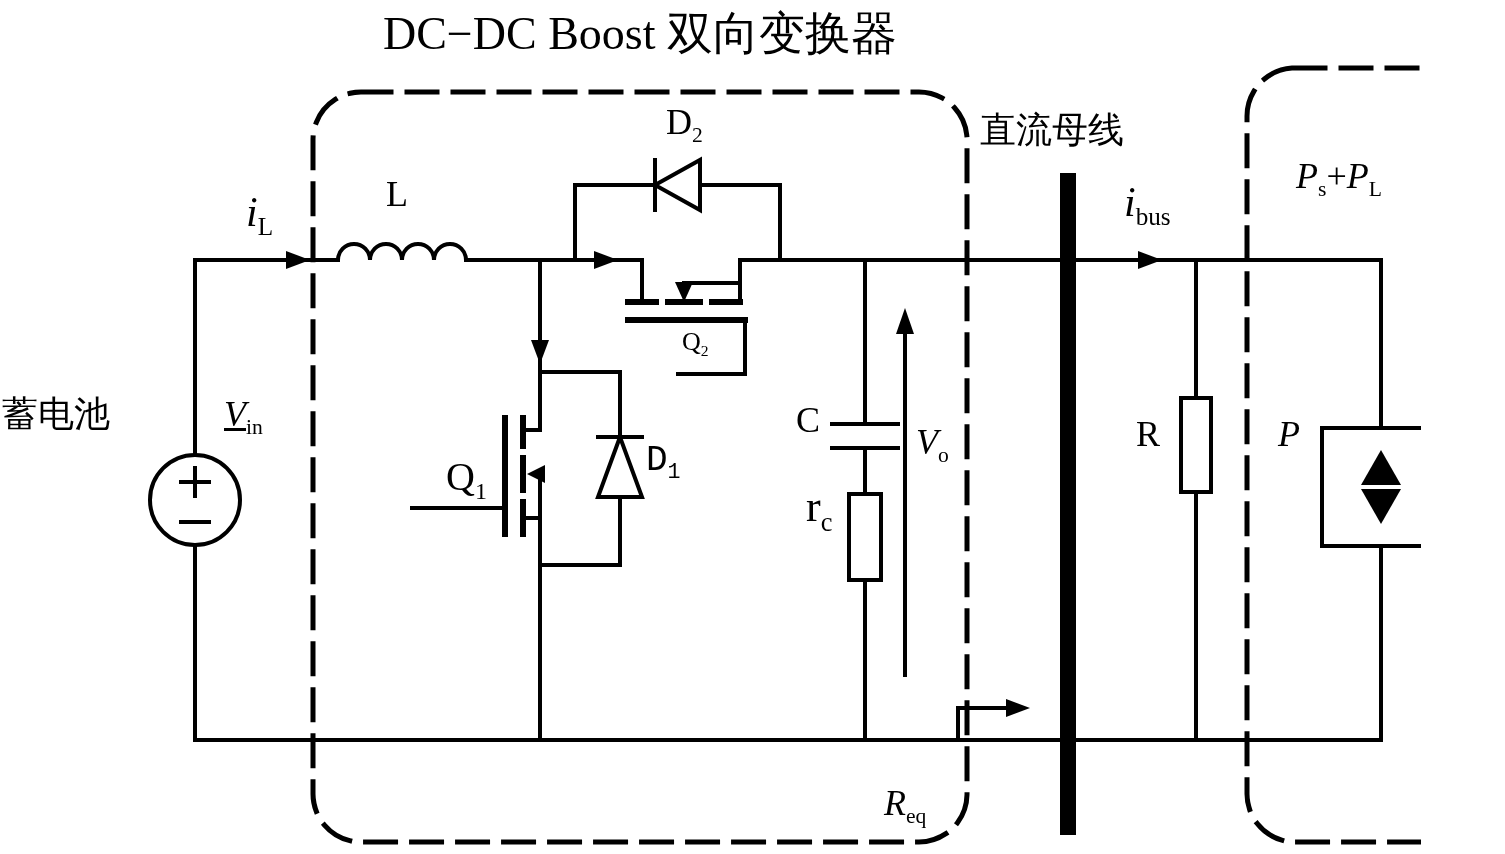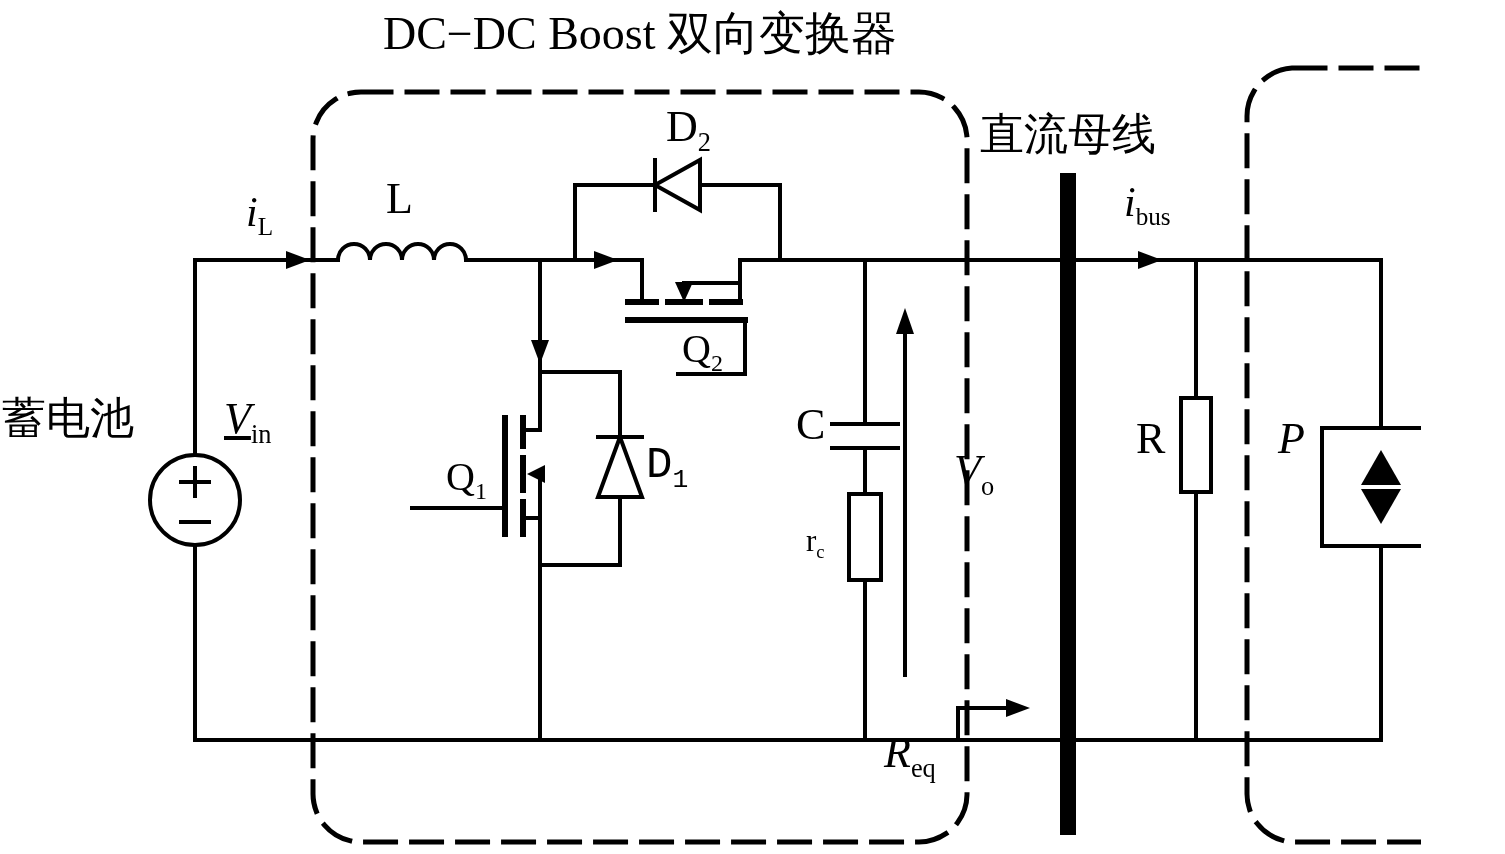--- a/index.html
+++ b/index.html
@@ -15,21 +15,21 @@
     background: #ffffff;
     overflow: hidden;
   }
   svg.circuit {
     position: absolute;
     left: 0;
     top: 0;
   }
   .lbl {
     position: absolute;
-    font-size: 44px;
+    font-size: 36px;
     color: #000;
     white-space: nowrap;
     line-height: 1.05;
   }
   .lbl sub { font-size: 0.60em; }
   .it { font-style: italic; }
   .title {
     left: 313px;
     top: 10px;
     width: 654px;
@@ -153,48 +153,51 @@
   <div class="lbl" style="left:246px; top:190px; font-size:42px;text-align:right;">
     <span class="it">i</span><sub>L</sub>
   </div>
 
   <div class="lbl" style="left:386px; top:176px;">L</div>
 
   <div class="lbl" style="left:666px; top:104px;">
     <span>D</span><sub>2</sub>
   </div>
 
-  <div class="lbl" style="left:682px; top:328px; font-size:40px;">
+  <div class="lbl" style="left:682px; top:328px; font-size:26px;">
     <span>Q</span><sub>2</sub>
   </div>
 
   <div class="lbl" style="left:414px; top:456px; font-size:40px;margin-left:32px;">
     <span>Q</span><sub>1</sub>
   </div>
 
   <div class="lbl" style="left:646px; top:442px;font-family:Liberation Mono, monospace;">
     <span>D</span><sub>1</sub>
   </div>
 
   <div class="lbl" style="left:796px; top:402px;">C</div>
 
-  <div class="lbl" style="left:806px; top:525px; font-size:31px;">
+  <div class="lbl" style="left:806px; top:484px; font-size:44px;">
     <span>r</span><sub>c</sub>
   </div>
 
-  <div class="lbl" style="left:916px; top:448px;margin-left:38px;">
+  <div class="lbl" style="left:916px; top:424px;">
     <span class="it">V</span><sub>o</sub>
   </div>
 
   <div class="lbl" style="left:1124px; top:180px; font-size:42px;">
     <span class="it">i</span><sub>bus</sub>
   </div>
 
   <div class="lbl" style="left:1136px; top:416px;">R</div>
 
   <div class="lbl it" style="left:1278px; top:416px;">P</div>
 
-
-  <div class="lbl" style="left:884px; top:730px;">
+  <div class="lbl" style="left:1296px; top:158px;">
+    <span class="it">P</span><sub>s</sub><span>+</span><span class="it">P</span><sub>L</sub>
+  </div>
+
+  <div class="lbl" style="left:884px; top:785px;">
     <span class="it">R</span><sub>eq</sub>
   </div>
 
 </div>
 
 </body></html>

